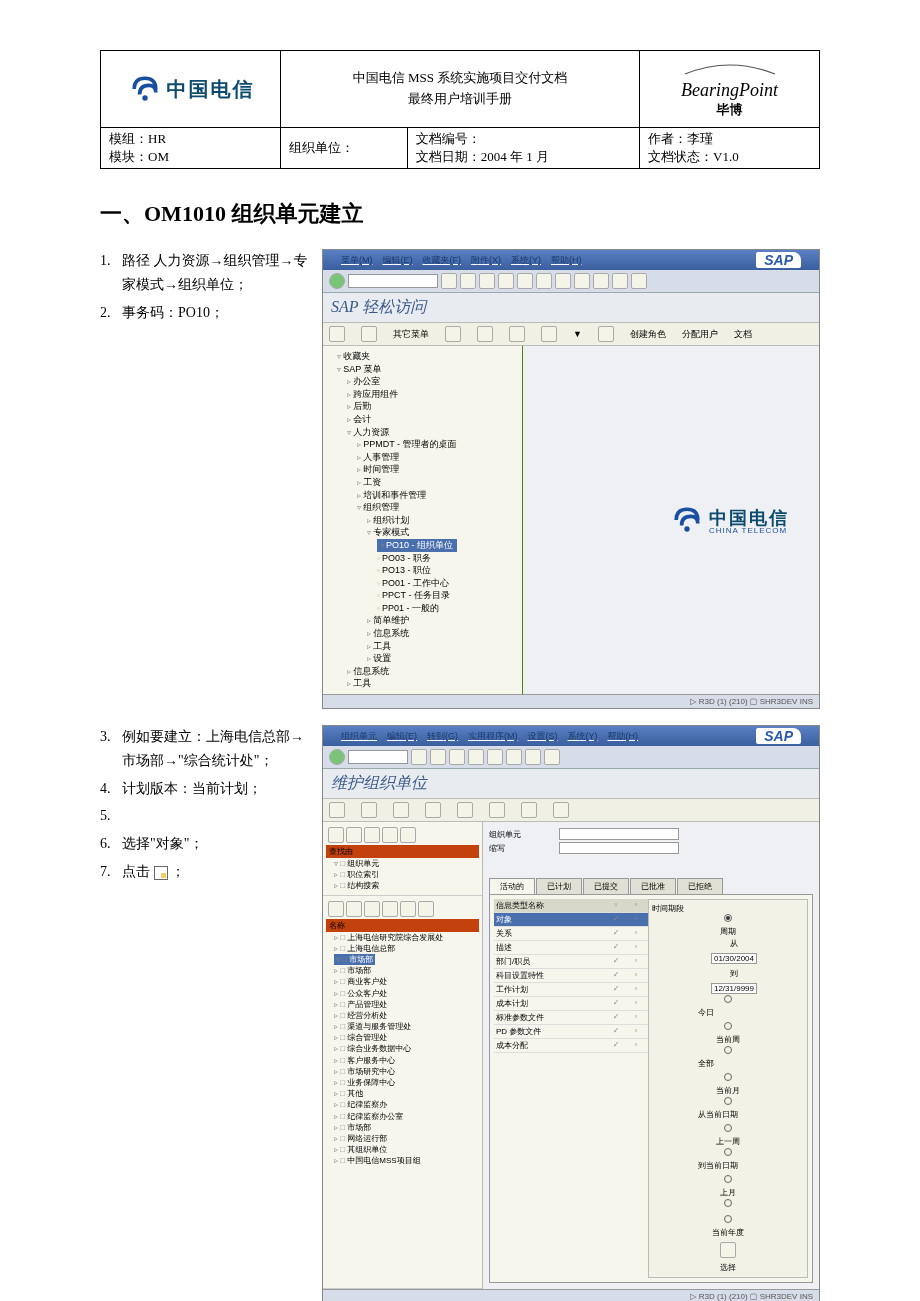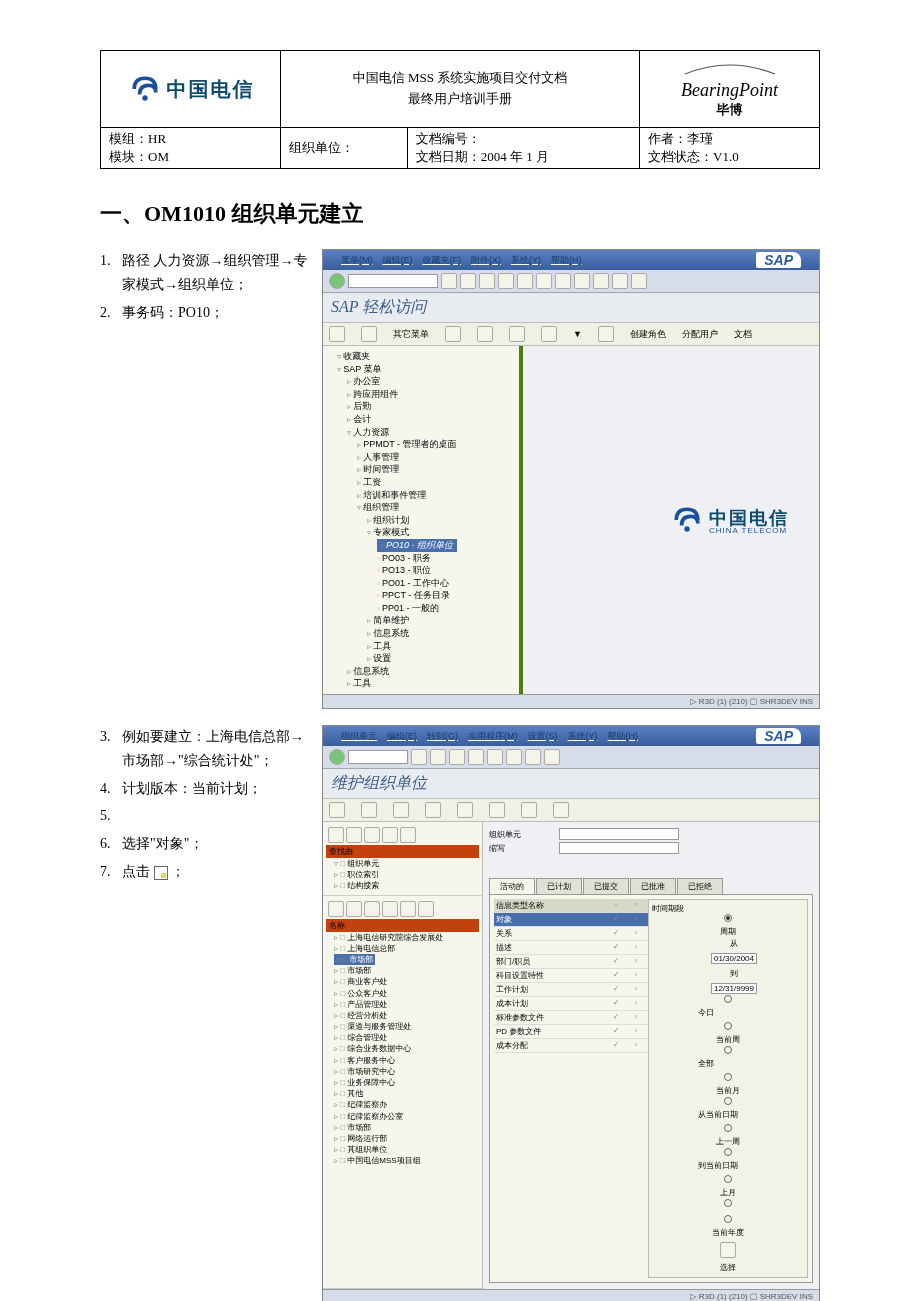--- a/index.html
+++ b/index.html
@@ -29,27 +29,27 @@
   .sap-titlebar { background: linear-gradient(#5a7fc4,#3a5f9e); color: #fff; padding: 2px 18px; display: flex; justify-content: space-between; align-items: center; text-decoration: underline; }
   .sap-titlebar .sap-logo { font-family: Arial, sans-serif; font-weight: bold; font-style: italic; font-size: 14px; background: #fff; color: #2a5aaa; padding: 0 8px; border-radius: 2px 8px 2px 2px; }
   .sap-menubar { background: #cdd8ea; padding: 2px 6px; color: #1a3a6a; }
   .sap-menubar span { margin-right: 10px; }
   .sap-toolbar { background: #d6dde8; padding: 3px 6px; display: flex; gap: 3px; align-items: center; border-bottom: 1px solid #9aa; }
   .tb-btn { width: 16px; height: 16px; background: #f4f4e8; border: 1px solid #aaa; display: inline-block; border-radius: 2px; }
   .tb-btn.green { background: #7ac47a; border-radius: 50%; }
   .sap-subtitle { background: #e8ecf0; padding: 4px 8px; font-family: "KaiTi","STKaiti",serif; font-style: italic; font-size: 16px; color: #3a5a8a; border-bottom: 1px solid #bbb; }
   .sap-toolbar2 { background: #f0f0e4; padding: 3px 6px; display: flex; gap: 16px; align-items: center; border-bottom: 1px solid #bbb; }
   .sap-body { display: flex; min-height: 200px; }
-  .sap-tree { width: 200px; background: #f6f6ec; border-right: 4px solid #4d7c0f; padding: 4px; overflow: hidden; }
+  .sap-tree { width: 200px; background: #f6f6ec; border-right: 1px solid #4d7c0f; padding: 4px; overflow: hidden; }
   .sap-tree ul { list-style: none; padding-left: 10px; }
   .sap-tree li { white-space: nowrap; line-height: 1.4; }
   .sap-tree li::before { content: "▹ "; color: #888; font-size: 8px; }
   .sap-tree li.open::before { content: "▿ "; }
   .sap-tree li.leaf::before { content: "◦ "; color: #d4a040; }
-  .sap-tree li.sel { background: #4a6fad; color: #fff; display: inline-block; padding: 0 4px; font-style: italic; }
+  .sap-tree li.sel { background: #4a6fad; color: #fff; display: inline-block; padding: 0 4px; }
   .sap-main { flex: 1; background: #eef0f4; position: relative; }
   .ct-watermark { position: absolute; right: 30px; top: 50%; transform: translateY(-50%); display: flex; align-items: center; gap: 4px; }
   .ct-watermark .ct-text { font-size: 18px; }
   .ct-watermark .sub { font-size: 8px; color: #1a4fa0; margin-top: -4px; letter-spacing: 1px;}
   .sap-status { background: #d6dde8; padding: 2px 6px; text-align: right; font-size: 8px; color: #555; border-top: 1px solid #999; }
   .sap2-body { display: flex; min-height: 240px; }
   .sap2-left { width: 160px; background: #f6f6ec; border-right: 1px solid #bbb; display: flex; flex-direction: column; }
   .sap2-left-sec { border-bottom: 1px solid #ccc; padding: 3px; }
   .sap2-left-sec .hdr { background: #c2410c; padding: 1px 3px; font-size: 8px; }
   .sap2-left ul { list-style: none; padding-left: 8px; }

